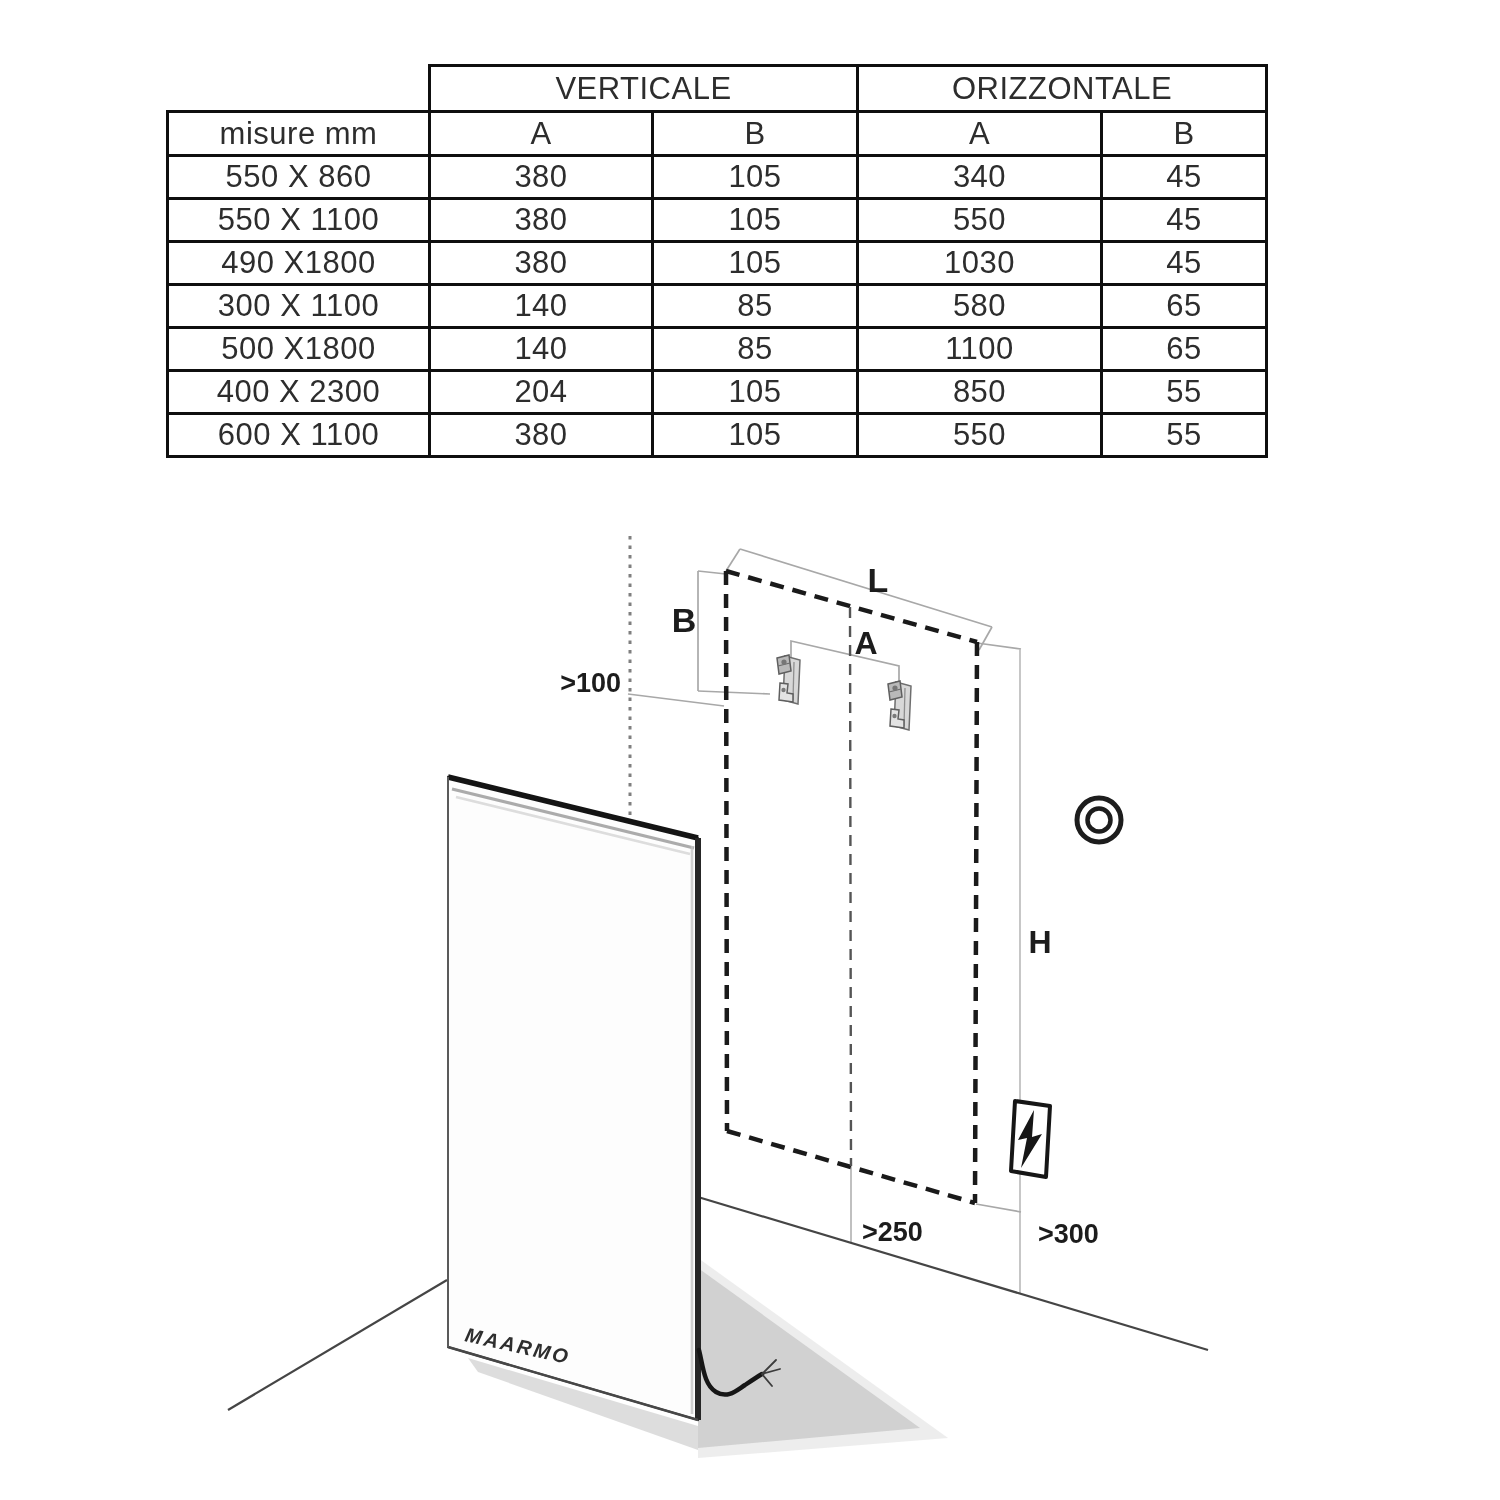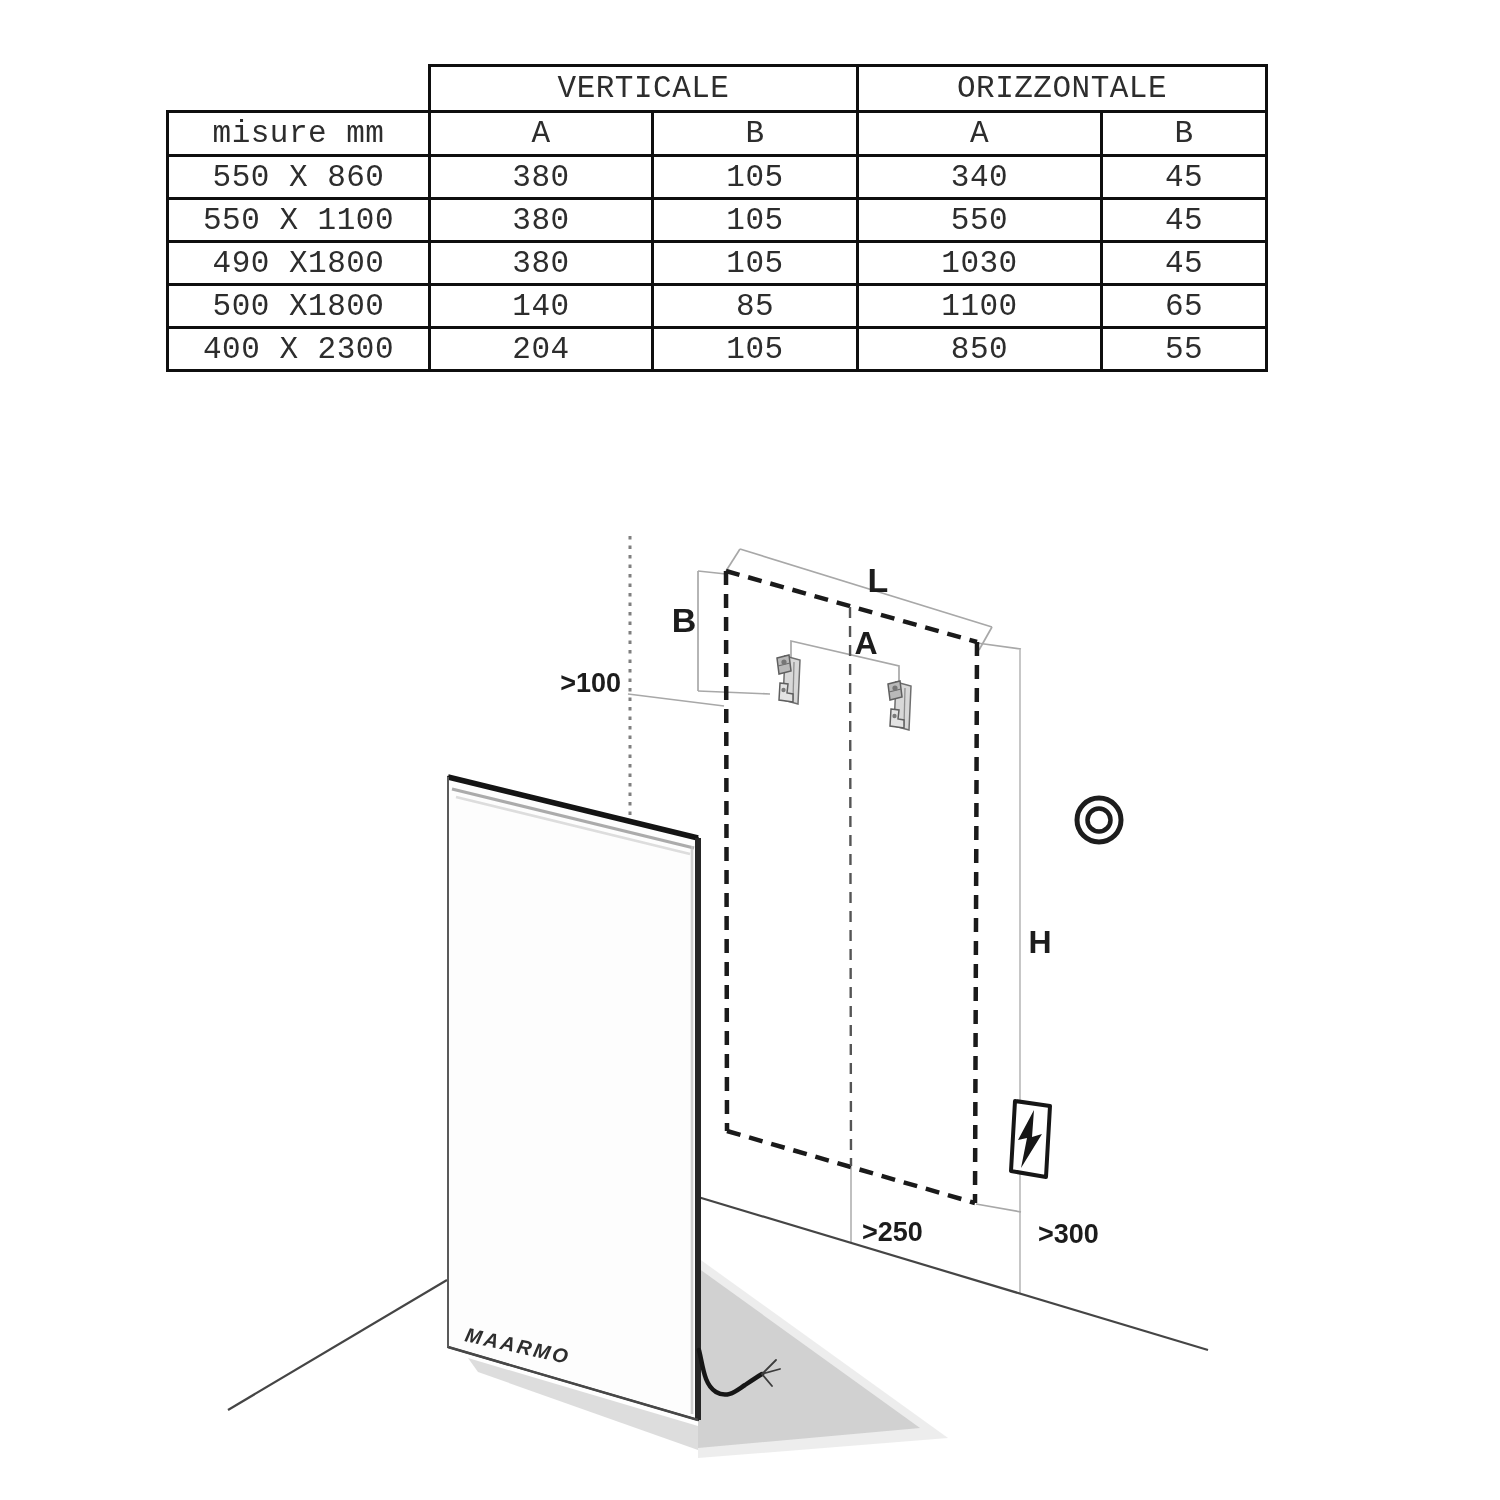--- a/index.html
+++ b/index.html
@@ -12,21 +12,21 @@
   }
   .sheet { position: absolute; inset: 0; }
 
   
   .spec-table {
     position: absolute;
     left: 166px; top: 64px;
     border-collapse: collapse;
     table-layout: fixed;
     width: 1099px;
-    font-family: Liberation Mono, monospace;
+    font-family: Liberation Sans, sans-serif;
     font-size: 31px;
     color: #2d2d2d;
   }
   .spec-table td {
     border: 3px solid #0f0f0f;
     text-align: center;
     vertical-align: middle;
     padding: 0;
     overflow: hidden;
     white-space: nowrap;
@@ -93,31 +93,45 @@
       <td>45</td>
     </tr>
     <tr class="r-data">
       <td>490 X1800</td>
       <td>380</td>
       <td>105</td>
       <td>1030</td>
       <td>45</td>
     </tr>
     <tr class="r-data">
+      <td>300 X 1100</td>
+      <td>140</td>
+      <td>85</td>
+      <td>580</td>
+      <td>65</td>
+    </tr>
+    <tr class="r-data">
       <td>500 X1800</td>
       <td>140</td>
       <td>85</td>
       <td>1100</td>
       <td>65</td>
     </tr>
     <tr class="r-data">
       <td>400 X 2300</td>
       <td>204</td>
       <td>105</td>
       <td>850</td>
+      <td>55</td>
+    </tr>
+    <tr class="r-data">
+      <td>600 X 1100</td>
+      <td>380</td>
+      <td>105</td>
+      <td>550</td>
       <td>55</td>
     </tr>
   </tbody>
     </table>
 
   <svg class="diagram-svg" width="1500" height="1500" viewBox="0 0 1500 1500">
 
     <defs>
       <g id="bracket">
         <polygon points="12,6 27,10 25,54 10,50" fill="#d8d8d8" stroke="#6e6e6e" stroke-width="1.5"></polygon>

